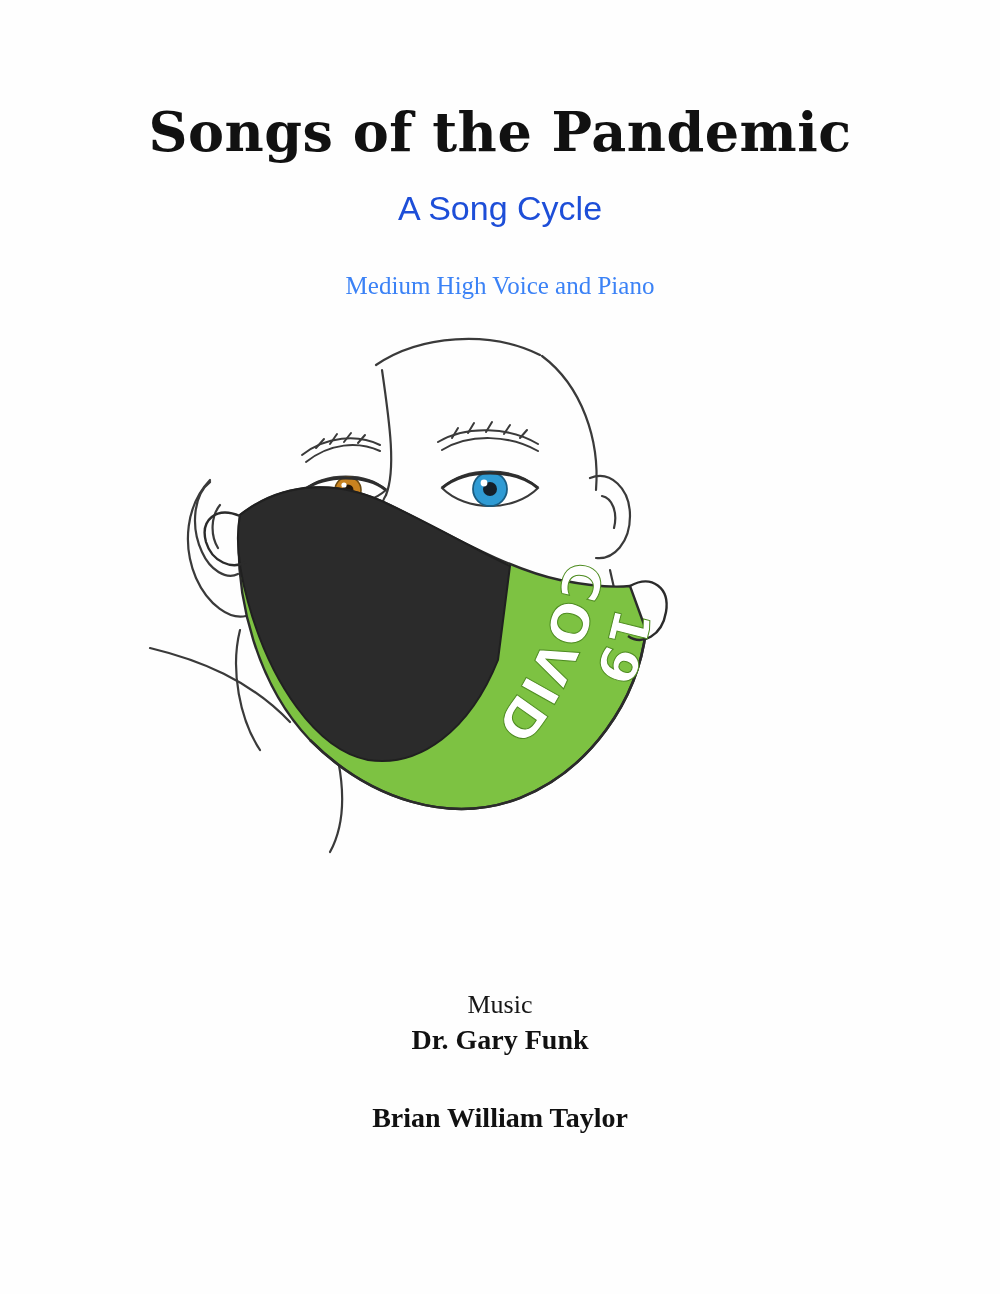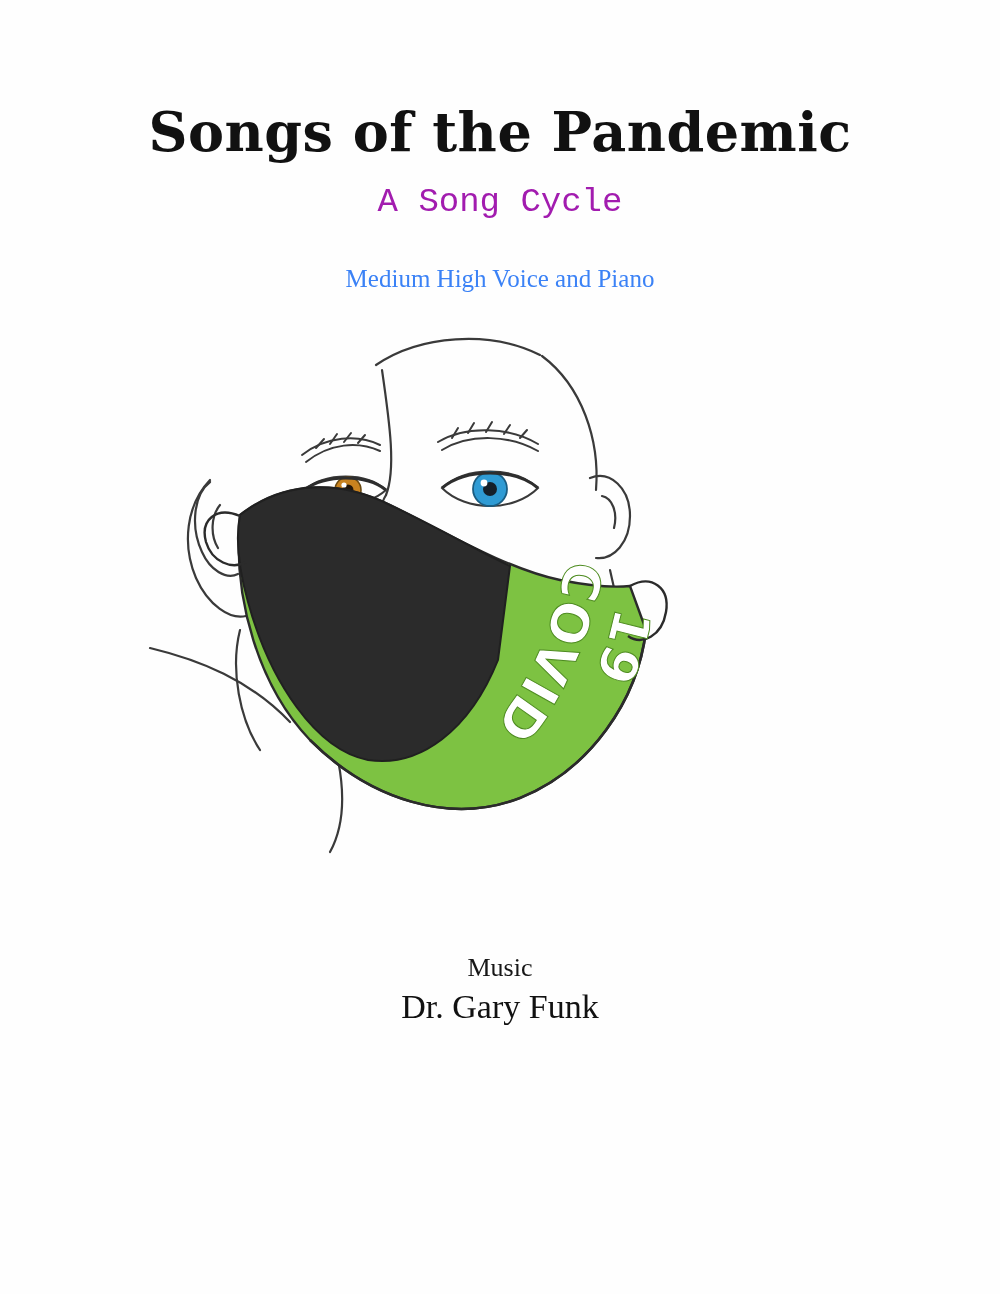--- a/index.html
+++ b/index.html
@@ -31,24 +31,24 @@
   .main-title {
     font-family: "DejaVu Serif", serif;
     font-weight: bold;
     font-size: 54px;
     letter-spacing: 0.5px;
     line-height: 1.05;
     color: #111111;
     margin: 0;
   }
   .subtitle {
-    font-family: Liberation Mono, monospace;
+    font-family: Liberation Sans, sans-serif;
     font-size: 34px;
-    margin-top: 22px;
-    color: #a21caf;
+    margin-top: 28px;
+    color: #1d4ed8;
   }
   .voicing {
     font-family: "Liberation Serif", serif;
     font-size: 25px;
     margin-top: 44px;
     color: #3b82f6;
   }
   .artwork {
     position: absolute;
     top: 330px;
@@ -67,27 +67,29 @@
     top: 952px;
     left: 0;
     width: 100%;
     text-align: center;
   }
   .credit-role {
     font-family: "Liberation Serif", serif;
     font-size: 26px;
     color: #171717;
     line-height: 1.25;
+    margin-top: 37px;
   }
   .credit-name {
     font-family: "Liberation Serif", serif;
-    font-size: 34px;
+    font-size: 28px;
     color: #111111;
     line-height: 1.3;
     margin-bottom: 42px;
+    font-weight: bold;
   }
   .credit-name.last { margin-bottom: 0; }
 </style>
 </head>
 <body>
 
 <div class="page">
 
   <div class="title-block">
     <h1 class="main-title">Songs of the Pandemic</h1>
@@ -191,15 +193,16 @@
             <textPath href="#ninePath" startOffset="8%">19</textPath>
           </text>
         </g>
       </g>
     </svg>
   </div>
 
   <div class="credits">
     <div class="credit-role">Music</div>
     <div class="credit-name">Dr. Gary Funk</div>
+    <div class="credit-name last">Brian William Taylor</div>
   </div>
 
 </div>
 
 </body></html>

